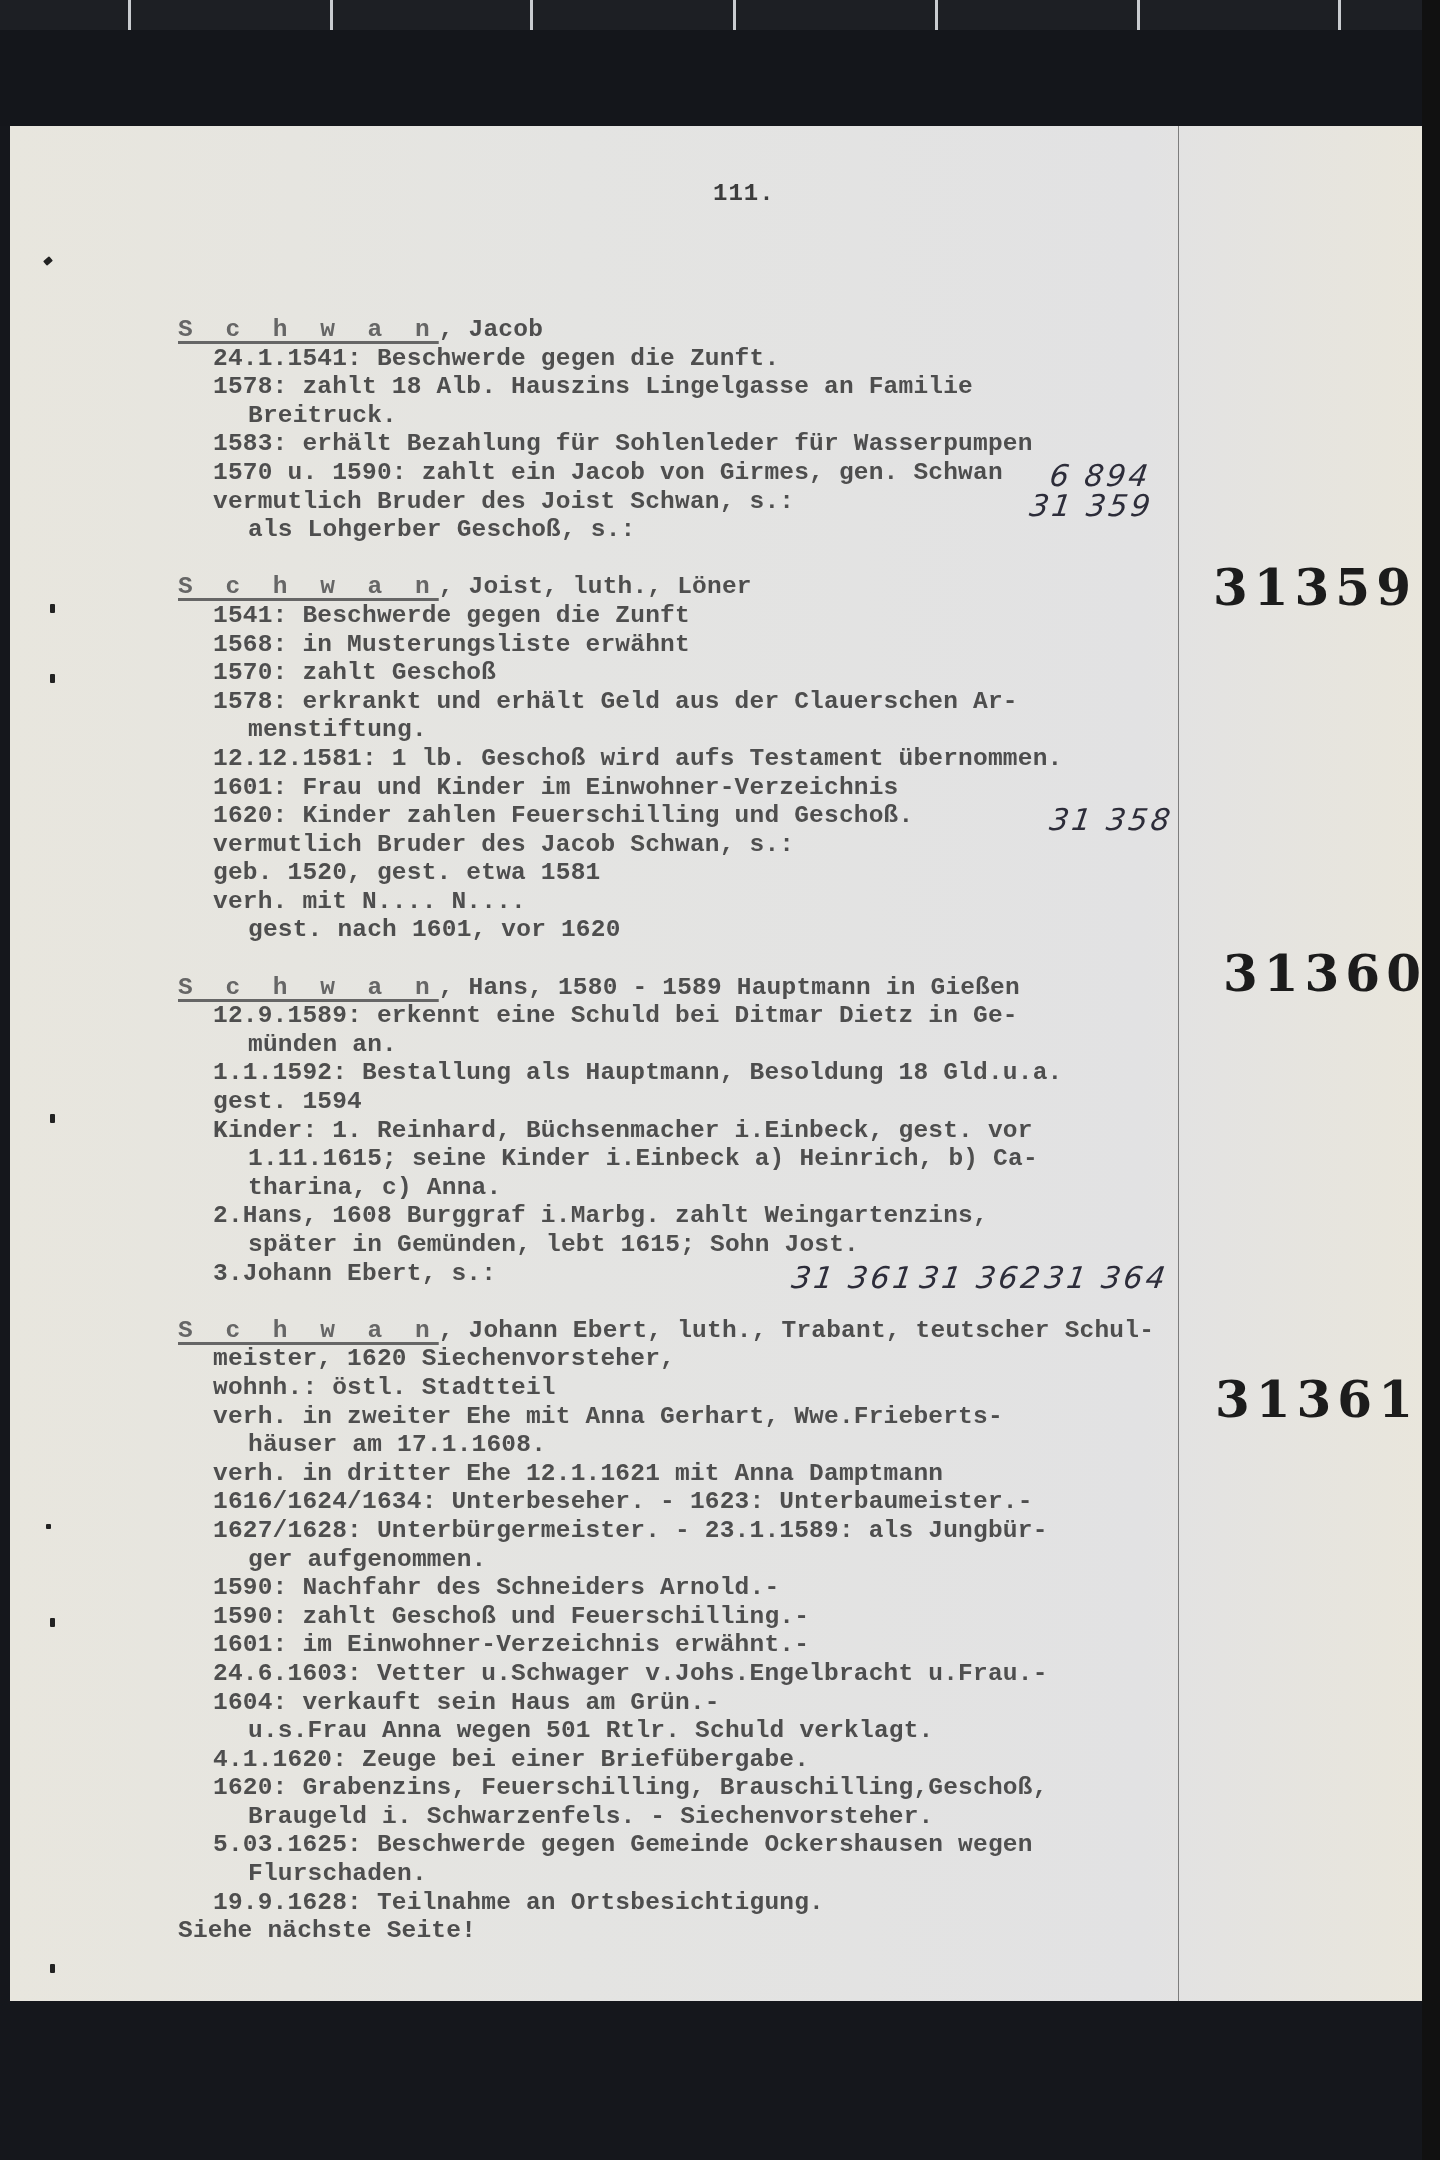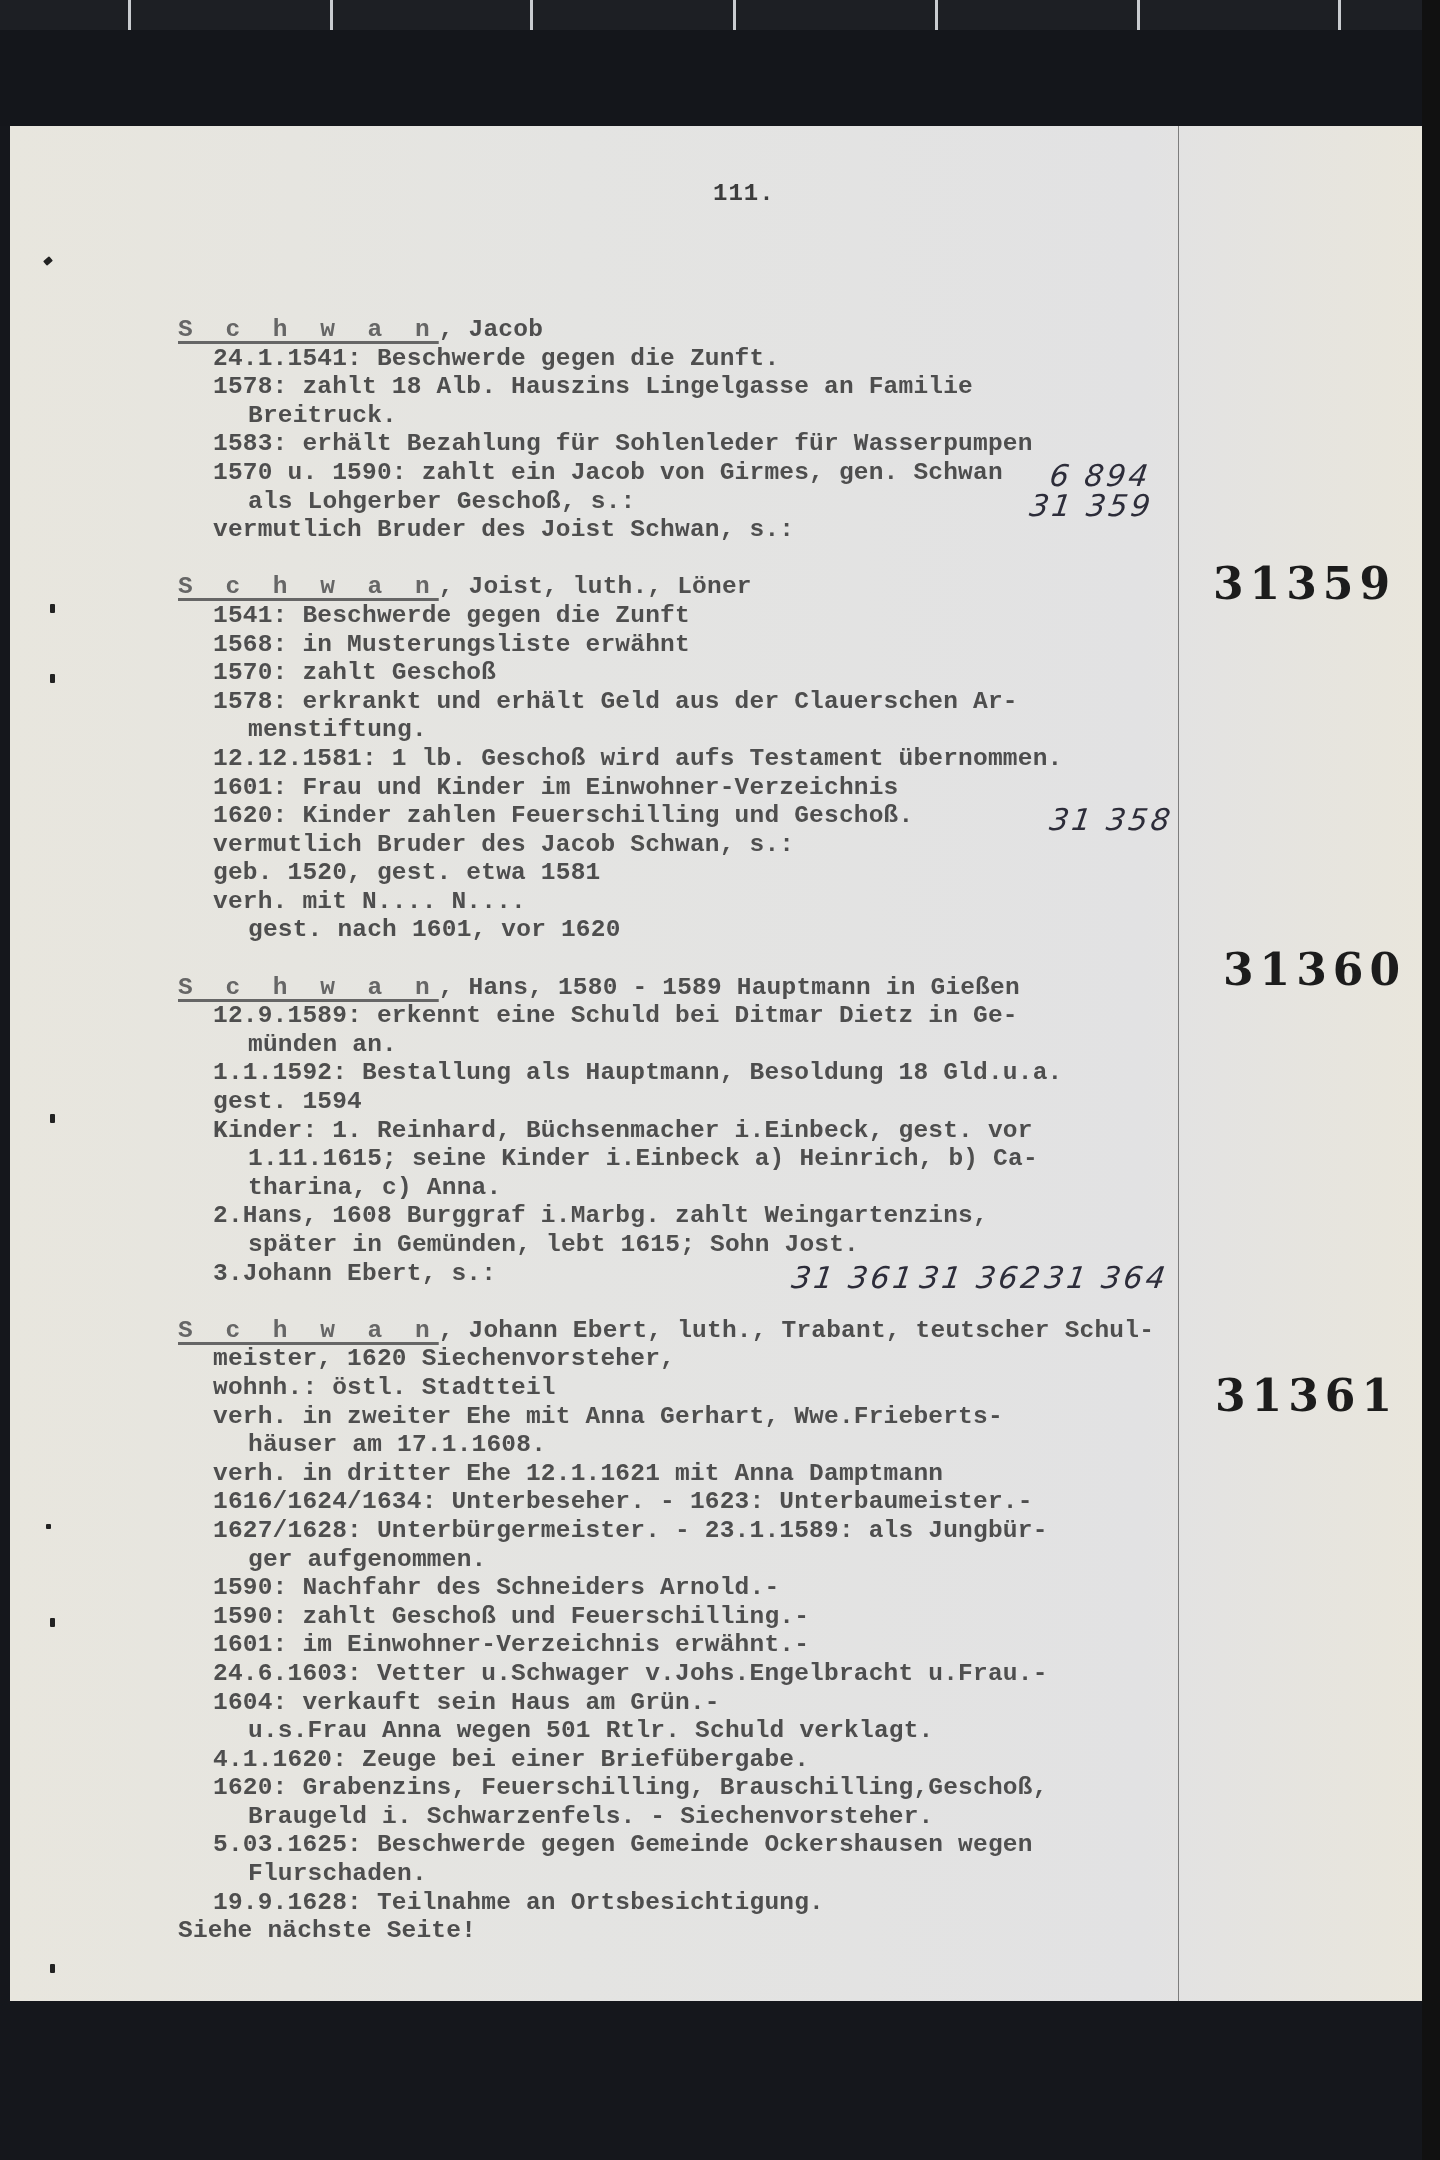--- a/index.html
+++ b/index.html
@@ -11,21 +11,21 @@
            background-image: linear-gradient(90deg, #e8e6de 0%, #e4e4e2 40%, #e2e2e3 80%, #e9e6dc 100%); }
   .rule { position:absolute; left:1168px; top:0; width:1px; height:1875px; background:#7d7d7d; }
   .pagenum { position:absolute; left:703px; top:54px; font-size:24px; font-weight:bold; color:#3c3c3c; letter-spacing:1px; }
   .lines { position:absolute; left:168px; top:170px; width:1060px;margin-top:20px; }
   .line { height:28.6px; line-height:28.6px; font-size:24.5px; color:#4e4e4e; white-space:pre; font-weight:bold; letter-spacing:0.2px; }
   .line.i1 { padding-left:35px; }
   .line.i2 { padding-left:70px; }
   .sp { height:28.6px; }
   .surname { text-decoration:underline; text-decoration-thickness:3px; text-underline-offset:5px; letter-spacing:9px; color:#666; }
   .hand { position:absolute; font-family:"DejaVu Sans", sans-serif; font-style:italic; font-size:30px; color:#2d2d3a; letter-spacing:3px; transform:skewX(-8deg); }
-  .refnum { position:absolute; font-family:"DejaVu Serif", "Liberation Serif", serif; font-weight:bold; font-size:44px; color:#1c1c1c; letter-spacing:6px; }
+  .refnum { position:absolute; font-family:"DejaVu Serif", "Liberation Serif", serif; font-weight:bold; font-size:50px; color:#1c1c1c; letter-spacing:6px; }
   .holepunch { position:absolute; width:5px; height:9px; background:#222; border-radius:1px; }
   .bottomband { position:absolute; left:0; top:2001px; width:1440px; height:159px; background:#15171c; }
   .rightedge { position:absolute; left:1422px; top:0; width:18px; height:2160px; background:#111; }
 </style>
 </head>
 <body>
 
 <div class="topband">
   <div class="tickrow">
     <div class="tick" style="left:128px"></div>
@@ -52,22 +52,22 @@
   <div class="pagenum">111.</div>
 
   <div class="lines">
 
     <div class="line"><span class="surname">S c h w a n</span><span>, Jacob</span></div>
     <div class="line i1">24.1.1541: Beschwerde gegen die Zunft.</div>
     <div class="line i1">1578: zahlt 18 Alb. Hauszins Lingelgasse an Familie</div>
     <div class="line i2">Breitruck.</div>
     <div class="line i1">1583: erhält Bezahlung für Sohlenleder für Wasserpumpen</div>
     <div class="line i1">1570 u. 1590: zahlt ein Jacob von Girmes, gen. Schwan</div>
+    <div class="line i1">vermutlich Bruder des Joist Schwan, s.:</div>
     <div class="line i2">als Lohgerber Geschoß, s.:</div>
-    <div class="line i1">vermutlich Bruder des Joist Schwan, s.:</div>
     <div class="sp"></div>
 
     <div class="line"><span class="surname">S c h w a n</span><span>, Joist, luth., Löner</span></div>
     <div class="line i1">1541: Beschwerde gegen die Zunft</div>
     <div class="line i1">1568: in Musterungsliste erwähnt</div>
     <div class="line i1">1570: zahlt Geschoß</div>
     <div class="line i1">1578: erkrankt und erhält Geld aus der Clauerschen Ar-</div>
     <div class="line i2">menstiftung.</div>
     <div class="line i1">12.12.1581: 1 lb. Geschoß wird aufs Testament übernommen.</div>
     <div class="line i1">1601: Frau und Kinder im Einwohner-Verzeichnis</div>

